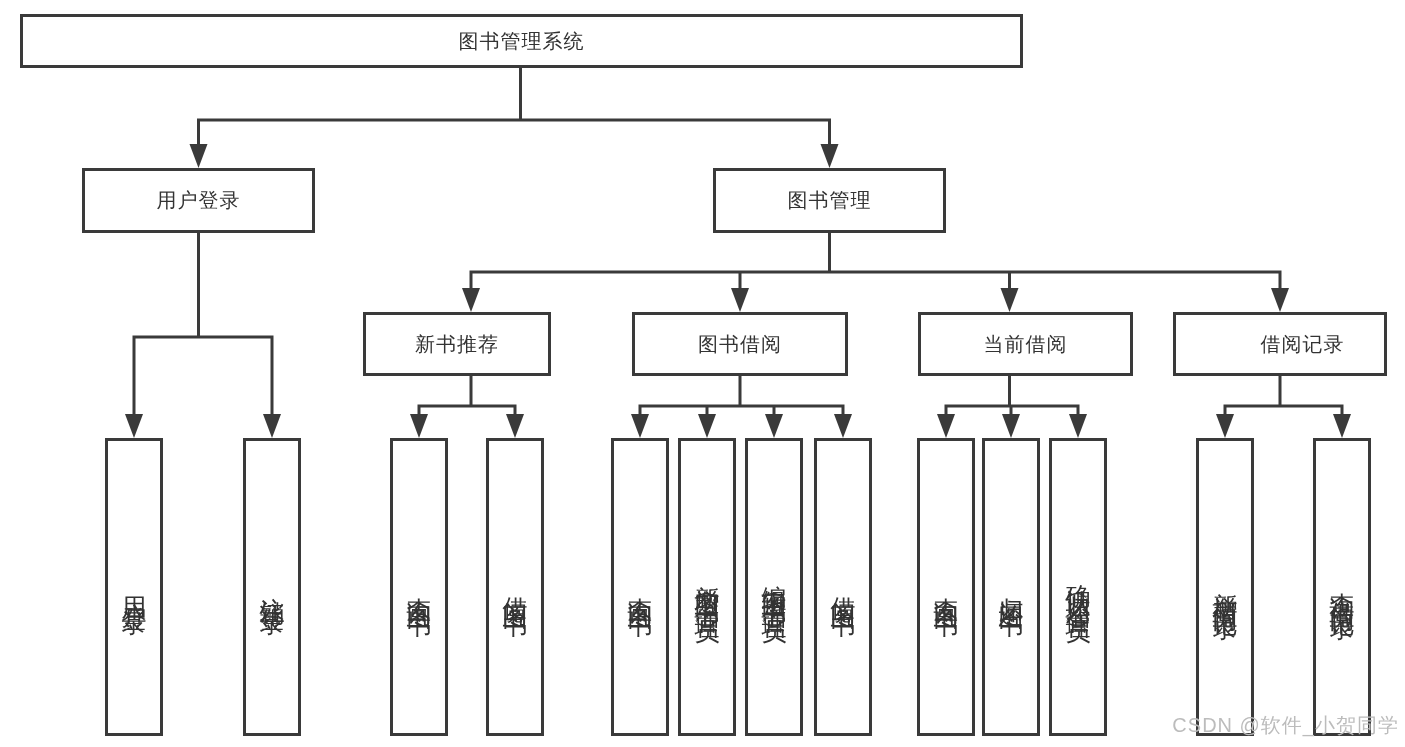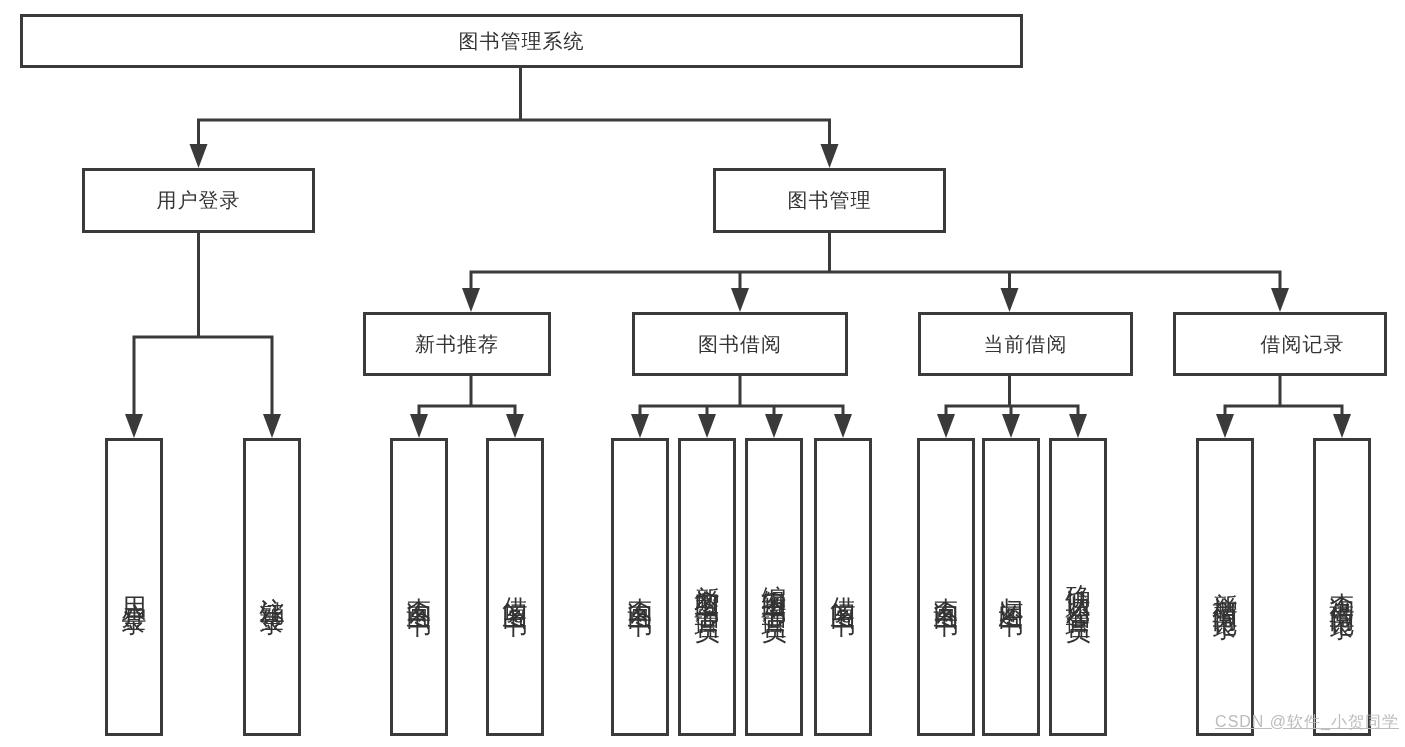--- a/index.html
+++ b/index.html
@@ -19,21 +19,21 @@
     background:#ffffff; border:3px solid #3a3a3a;
     display:flex; align-items:center; justify-content:center;
   }
   .vtext {
     writing-mode:vertical-rl; text-orientation:mixed;
     font-size:25px; line-height:1; letter-spacing:5px;
     color:#333333; white-space:nowrap;
   }
   .watermark {
     position:absolute; top:712px; right:6px;
-    font-size:16px; color:#bcbcbc; letter-spacing:1px;text-decoration:underline;
+    font-size:20px; color:#bcbcbc; letter-spacing:1px;
   }
 </style>
 </head>
 <body>
 
 <div class="stage">
 
   <svg class="connectors" viewBox="0 0 1405 747" xmlns="http://www.w3.org/2000/svg">
     <g stroke="#3a3a3a" stroke-width="3" fill="none">
 

